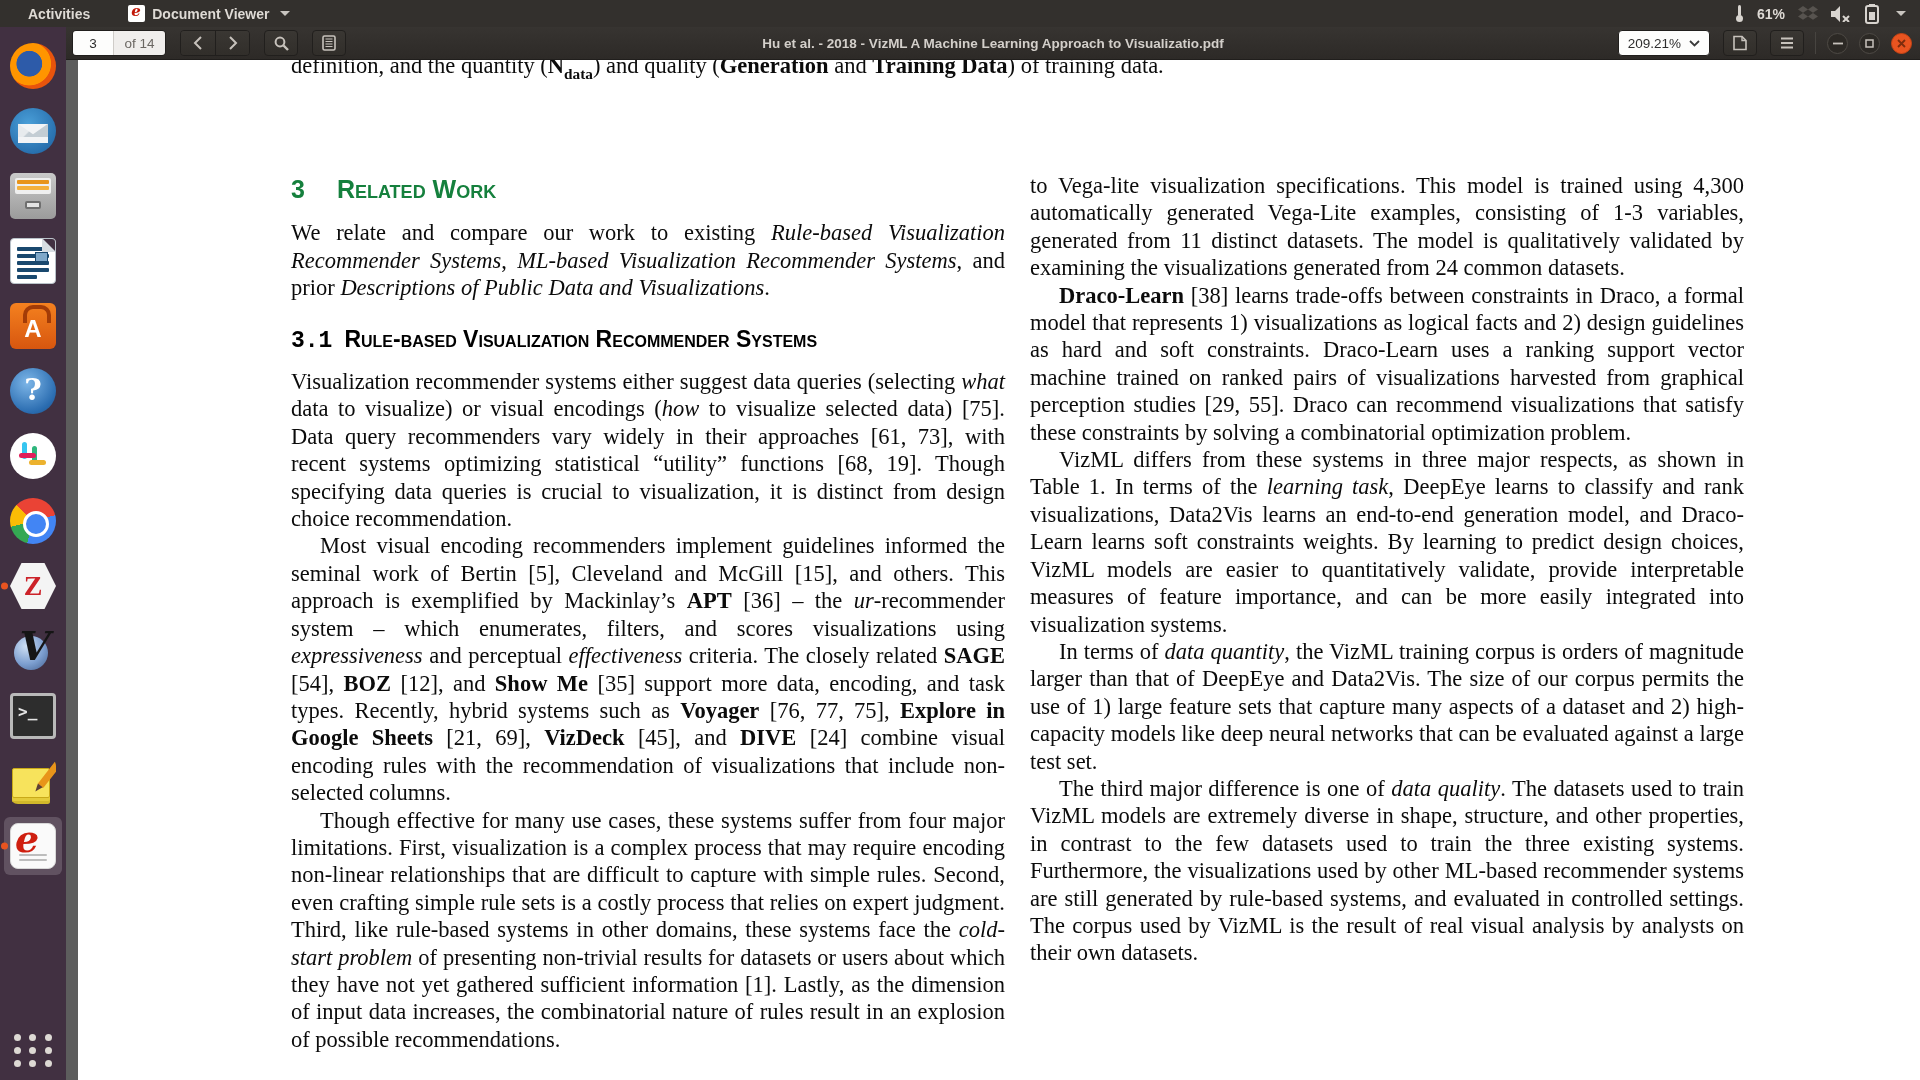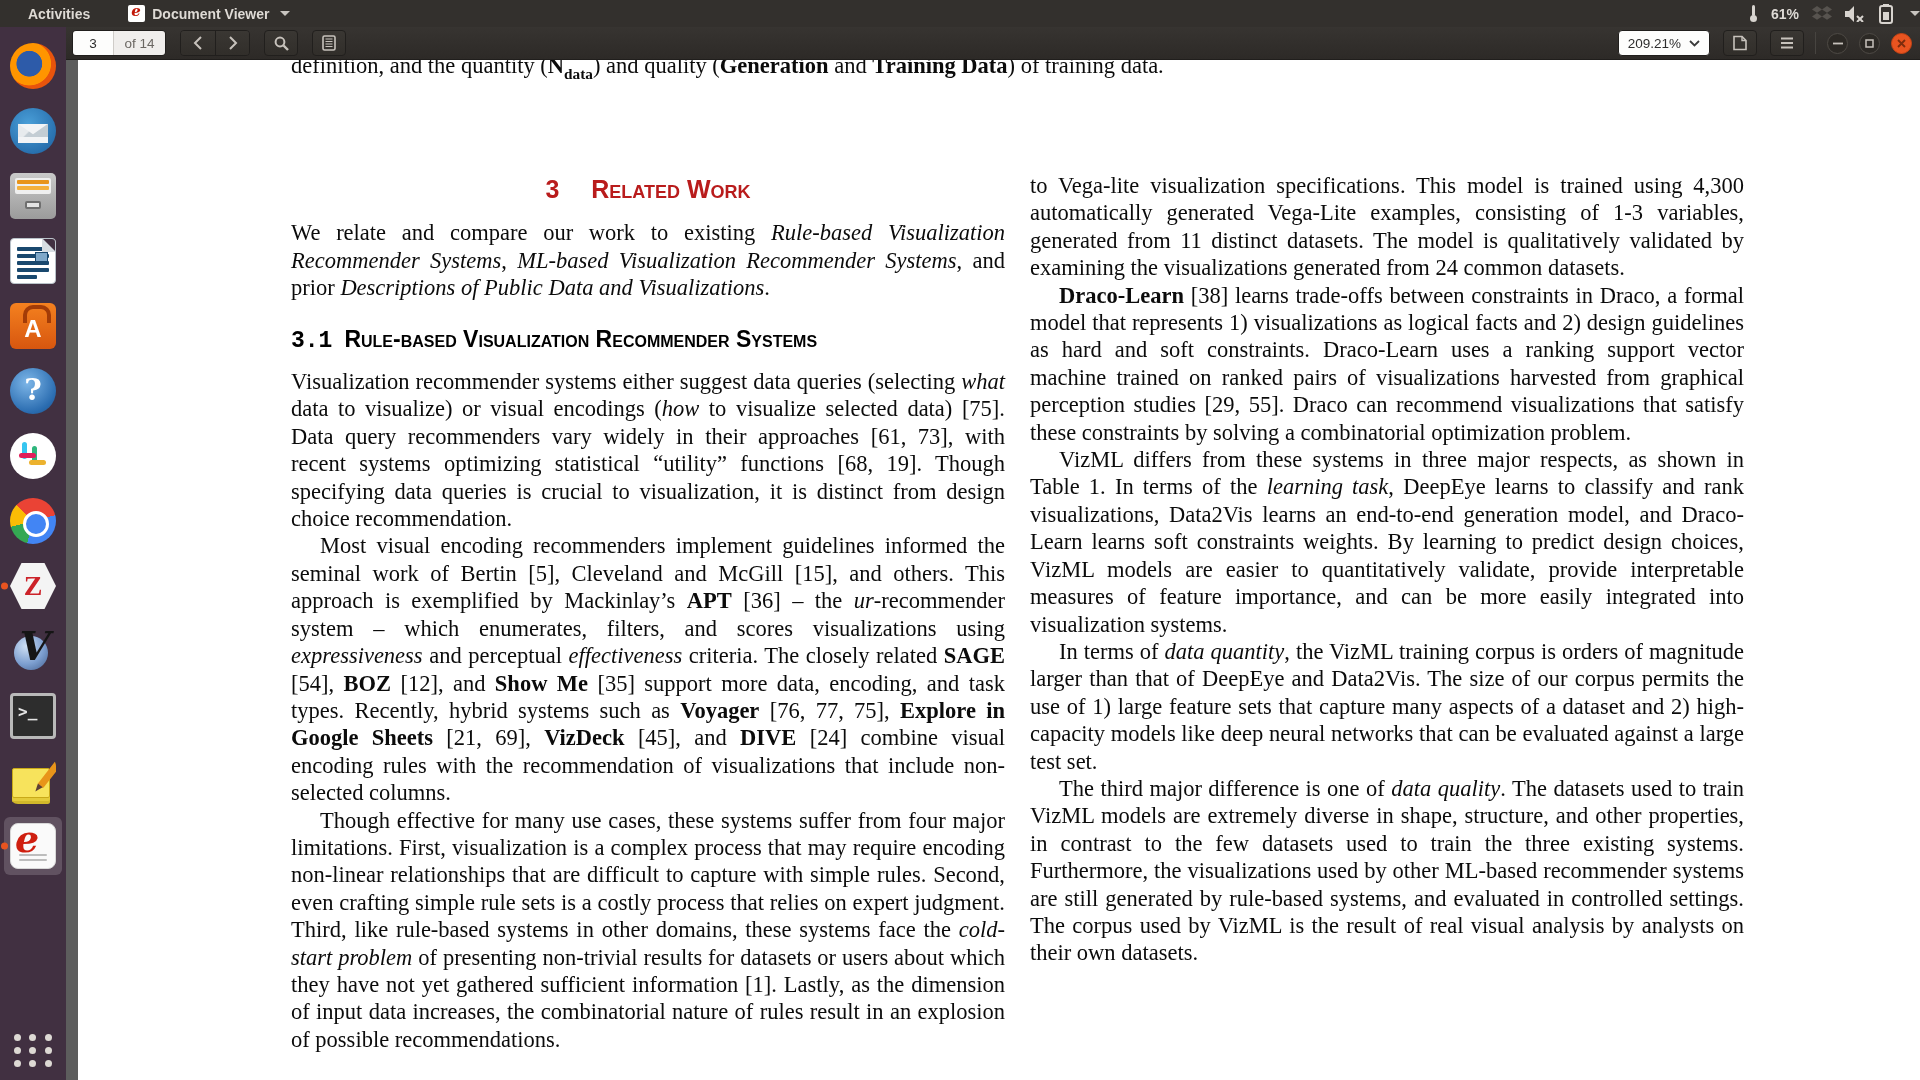--- a/index.html
+++ b/index.html
@@ -11,21 +11,21 @@
             background:#33302d; color:#dedad5; display:flex; align-items:center;
             font-size:14px; font-weight:bold; z-index:50; }
   .topbar .activities { padding:0 28px; height:100%; display:flex; align-items:center; }
   .topbar .appmenu { display:flex; align-items:center; gap:7px; padding:0 10px; height:100%; }
   .mini-evince { width:17px; height:17px; background:#fff; border-radius:2px; position:relative; }
   .mini-evince:before { content:"e"; position:absolute; left:3px; top:-3px; color:#c21807;
                         font:italic bold 15px "DejaVu Serif", serif; }
   .caret-down { width:0; height:0; border-left:5px solid transparent; border-right:5px solid transparent;
                 border-top:5px solid #c9c5c0; display:inline-block; margin-left:4px; }
   .topbar .clock { position:absolute; left:0; right:0; text-align:center; pointer-events:none; }
-  .topbar .status { margin-left:auto; display:flex; align-items:center; gap:13px; padding-right:0; }
+  .topbar .status { margin-left:auto; display:flex; align-items:center; gap:13px; padding-right:14px; }
   .thermo { width:8px; height:17px; position:relative; }
   .thermo .stem { position:absolute; left:2.5px; top:0; width:3px; height:11px; background:#d8d4cf; border-radius:2px; }
   .thermo .bulb { position:absolute; left:0.5px; bottom:0; width:7px; height:7px; background:#d8d4cf; border-radius:50%; }
   .pct { font-size:14px; font-weight:bold; }
   svg.sicon { display:block; }
 
   
   .dock { position:absolute; left:0; top:27px; width:66px; height:1053px; background:#413041;
           display:flex; flex-direction:column; align-items:center; padding-top:10px; z-index:40; }
   .dock-item { width:58px; height:58px; display:flex; align-items:center; justify-content:center;
@@ -126,22 +126,22 @@
   .content { position:absolute; left:66px; top:60px; width:1854px; height:1020px; background:#5d5d5d; overflow:hidden; }
   .pdf-page { position:absolute; left:12px; top:0; width:1850px; height:1080px; background:#ffffff; }
   .pdf-text { color:#0b0b0b; font-family:"Liberation Serif", serif; font-size:22.5px; line-height:27.4px;
               text-align:justify; }
   .caption { position:absolute; left:213px; top:-8px; width:1450px; }
   .cap-line1 { text-align:justify; text-align-last:justify; white-space:nowrap; }
   .col { position:absolute; top:112px; width:714px; }
   .col-left { left:213px; } .col-right { left:952px; }
   .para { text-align:justify; }
   .para.indent { text-indent:29px; }
-  .h1 { font-family:"Liberation Sans",sans-serif; font-weight:bold; font-size:25px; color:#b91c1c;
-        margin:4px 0 16px 0; text-align:center; }
+  .h1 { font-family:"Liberation Sans",sans-serif; font-weight:bold; font-size:25px; color:#15803d;
+        margin:4px 0 16px 0; text-align:left; }
   .h1 .sc, .h2 .sc { font-variant:small-caps; }
   .h1 .hnum { margin-right:32px; }
   .h2 { font-family:"Liberation Sans",sans-serif; font-weight:bold; font-size:23px; color:#000;
         margin:24px 0 13px 0; text-align:left; }
   .h2 .hnum { margin-right:12px;font-family:Liberation Mono, monospace; }
   .rich b { font-weight:bold; } .rich i { font-style:italic; }
   .rich .sub { vertical-align:sub; font-size:68%; font-weight:bold; }
 </style>
 </head>
 <body>
@@ -261,20 +261,21 @@
       <i></i>
       <i></i>
       <i></i>
       <i></i>
       <i></i>
       <i></i>
   </div>
 </div>
 
 <div class="headerbar">
+  <div class="hb-title">Hu et al. - 2018 - VizML A Machine Learning Approach to Visualizatio.pdf</div>
 
   <div class="pagebox">
     <input class="cur" value="3" style="">
     <div class="of">of 14</div>
   </div>
 
   <div class="btngroup">
     <div class="hbtn">
       <svg width="10" height="14" viewBox="0 0 10 14">
         <path d="M8 1 L2 7 L8 13" stroke="#c7c2bc" stroke-width="2" fill="none"></path>

